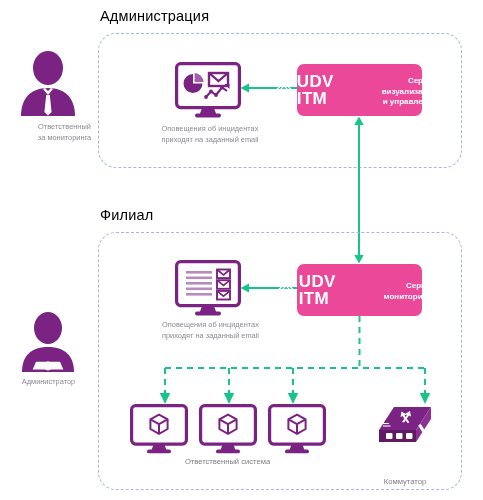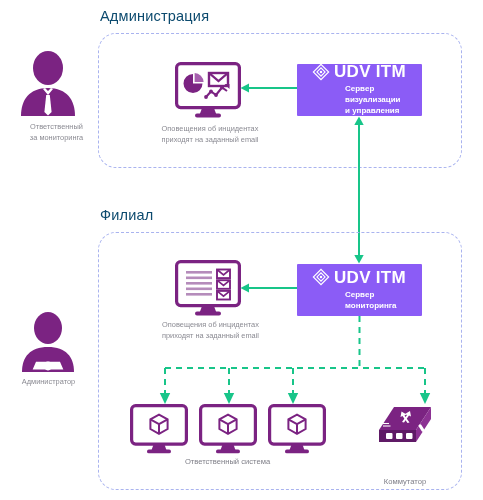--- a/index.html
+++ b/index.html
@@ -11,57 +11,56 @@
     font-family: "Liberation Sans", sans-serif;
     overflow: hidden;
     position: relative;
   }
   #stage {
     position: absolute; left: 0; top: 0;
     width: 483px; height: 500px;
   }
   .zone-title {
     position: absolute;
-    color: #0c4a6e;
+    color: #000000;
     font-size: 14.5px;
     letter-spacing: 0.2px;
     white-space: nowrap;
   }
   .zone-box {
     position: absolute;
     border: 1.4px dashed #a9b3ef;
     border-radius: 18px;
     box-sizing: border-box;
   }
   .badge {
     position: absolute;
-    background: #8b5cf6;
-    border-radius: 1px;
+    background: #ec4899;
+    border-radius: 7px;
     box-sizing: border-box;
     display: flex;
-    flex-direction: column;
     align-items: center;
     justify-content: center;
     color: #ffffff;
   }
   .badge-top {
     display: flex;
     align-items: center;
     gap: 5px;
   }
   .badge-name {
     font-size: 17px;
     font-weight: bold;
     letter-spacing: 0.3px;
     line-height: 1;
   }
   .badge-sub {
     font-size: 8px;
     font-weight: bold;
-    text-align: left;
+    text-align: right;
     line-height: 1.35;
     margin-top: 4px;
     padding: 0 6px;
     margin-left: 42px;
   }
   .caption {
     position: absolute;
     color: #8a8a92;
     font-size: 7.4px;
     line-height: 1.45;
@@ -87,21 +86,21 @@
   <div class="zone-box" style="left:98px; top:33px; width:364px; height:135px;"></div>
 
   <div class="icon-abs" style="left:17px; top:50px;">
     <svg width="62" height="66" viewBox="0 0 62 66">
       <ellipse cx="31" cy="18" rx="15" ry="17" fill="#7B2382"></ellipse>
       <path d="M31 38 C12 38 4 50 4 66 L58 66 C58 50 50 38 31 38 Z" fill="#7B2382"></path>
       <path d="M26 39 L31 45 L36 39 L34 38 L31 41 L28 38 Z" fill="#ffffff"></path>
       <path d="M29.2 45 L32.8 45 L34.6 62 L31 65.5 L27.4 62 Z" fill="#ffffff"></path>
     </svg>
   </div>
-  <div class="caption" style="left:8px; top:122px; width:97px;">
+  <div class="caption" style="left:16px; top:122px; width:97px;">
     <div>Ответственный</div>
     <div>за мониторинга</div>
   </div>
 
   <div class="icon-abs" style="left:175px; top:62px;">
     <svg width="66" height="56" viewBox="0 0 66 56">
       <rect x="1.6" y="1.6" width="62.8" height="44" rx="4" fill="none" stroke="#7B2382" stroke-width="3.2"></rect>
       <rect x="7.5" y="7.5" width="51" height="32" fill="#ffffff"></rect>
       <path d="M27 46 L39 46 L41.5 53 L24.5 53 Z" fill="#7B2382"></path>
       <rect x="20" y="51.5" width="26" height="4" rx="2" fill="#7B2382"></rect>

